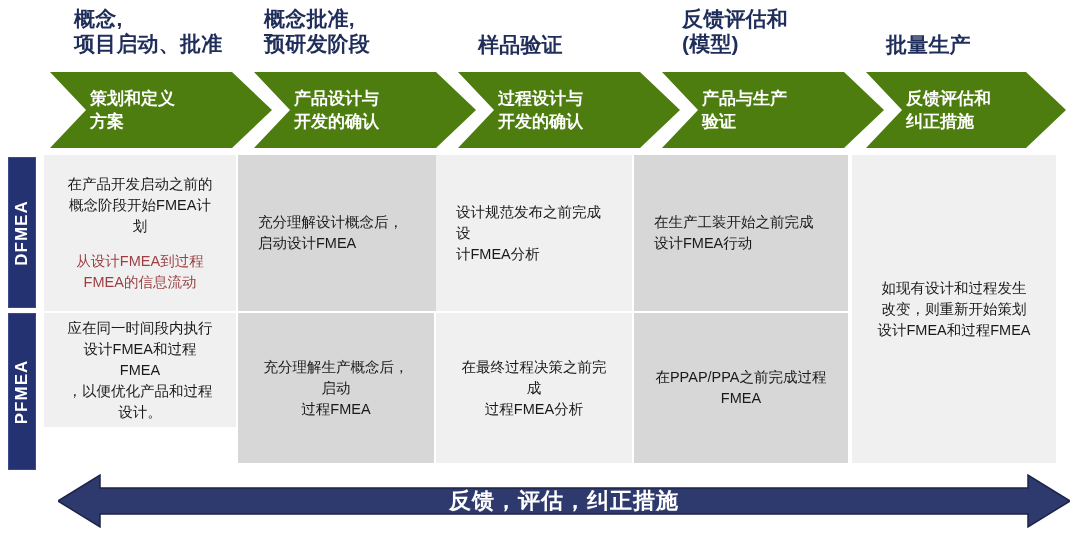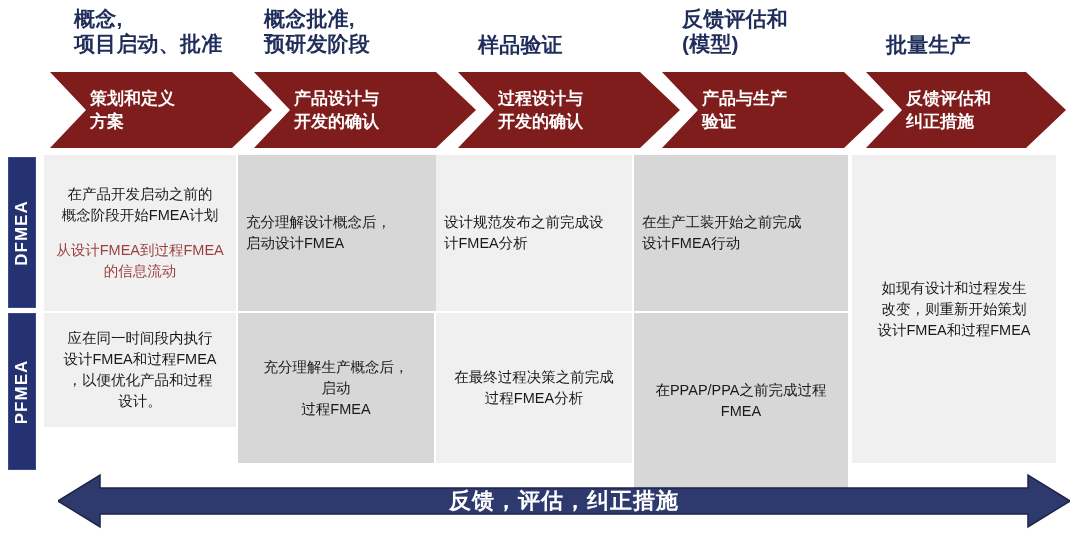--- a/index.html
+++ b/index.html
@@ -17,21 +17,21 @@
     font-size:21px;
     line-height:25px;
     white-space:pre-line;
     letter-spacing:0.2px;
   }
 
   
   .chev{
     position:absolute;
     top:72px;height:76px;
-    background:#7f1d1d;
+    background:#4d7c0f;
     color:#ffffff;
     font-weight:bold;
     font-size:17px;
     line-height:23px;
     display:flex;
     align-items:center;
     white-space:pre-line;
     box-sizing:border-box;
   }
   .chev > span{display:block;}
@@ -58,21 +58,21 @@
   
   .cell{
     position:absolute;
     box-sizing:border-box;
     display:flex;
     align-items:center;
     justify-content:center;
     color:#1a1a1a;
     font-size:14.5px;
     line-height:21px;
-    padding:4px 8px;
+    padding:4px 20px;
     white-space:pre-line;
     text-align:center;
   }
   .cell.lite{background:#f0f0f0;}
   .cell.dark{background:#d7d7d7;}
   .cell .inner{display:block;width:100%;}
   .cell.c1{text-align:center;}
   .cell.lft{text-align:left;justify-content:flex-start;}
   .redline{color:#9d3f42;display:block;margin-top:14px;}
 
@@ -174,21 +174,21 @@
     <span class="inner">充分理解生产概念后，
 启动
 过程FMEA</span>
   </div>
 
   <div class="cell lite c1" style="left:436px;top:313px;width:196px;height:150px;">
     <span class="inner">在最终过程决策之前完成
 过程FMEA分析</span>
   </div>
 
-  <div class="cell dark c1" style="left:634px;top:313px;width:214px;height:176px;">
+  <div class="cell dark c1" style="left:634px;top:313px;width:214px;height:150px;">
     <span class="inner">在PPAP/PPA之前完成过程
 FMEA</span>
   </div>
 
   <div class="cell lite c1" style="left:852px;top:155px;width:204px;height:308px;">
     <span class="inner">如现有设计和过程发生
 改变，则重新开始策划
 设计FMEA和过程FMEA</span>
   </div>
 

